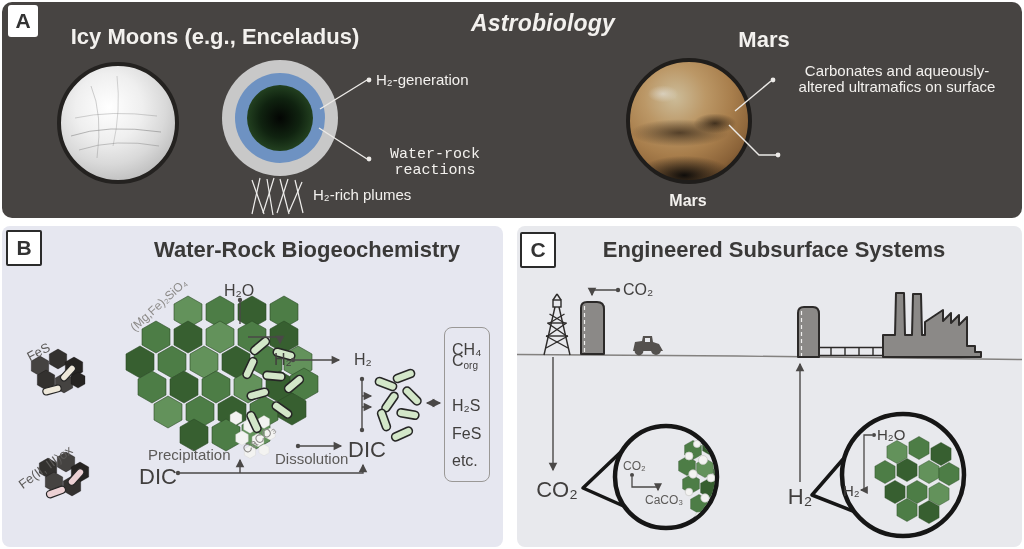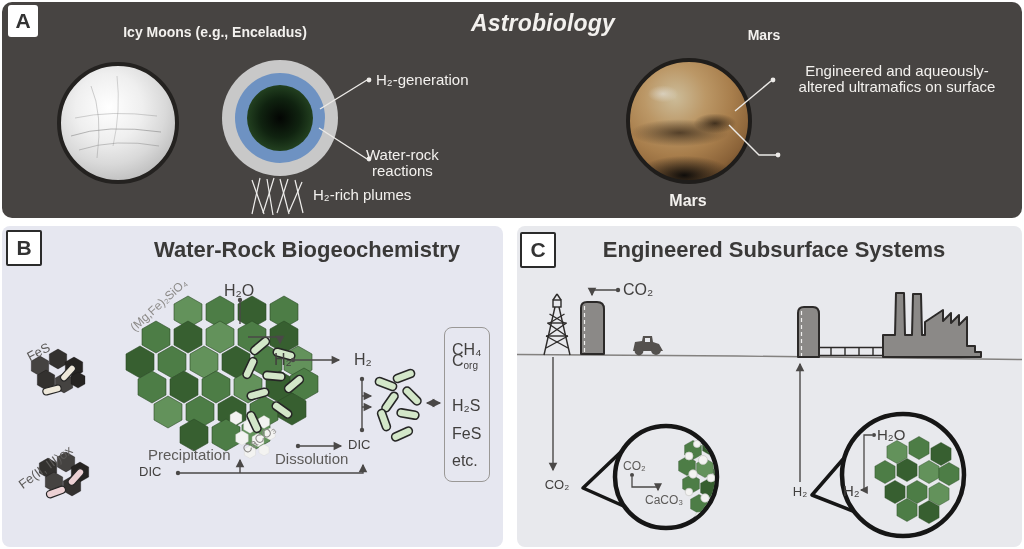--- a/index.html
+++ b/index.html
@@ -10,26 +10,26 @@
   .panel{position:absolute;border-radius:10px;}
   #panelA{left:2px;top:2px;width:1020px;height:216px;background:var(--panel-a-bg);}
   #panelB{left:2px;top:226px;width:501px;height:321px;background:var(--panel-b-bg);border-radius:8px;}
   #panelC{left:517px;top:226px;width:505px;height:321px;background:var(--panel-c-bg);border-radius:8px;}
   .badge{position:absolute;background:#fff;color:#333;font-weight:bold;
          display:flex;align-items:center;justify-content:center;font-size:21px;}
   .badgeA{left:6px;top:3px;width:30px;height:32px;border-radius:3px;}
   .badgeBC{width:32px;height:32px;border:2.5px solid #2b2b2b;border-radius:2px;}
   .tA{color:var(--panel-a-text);}
   .bigTitle{font-weight:bold;font-size:23px;letter-spacing:.2px;}
-  .subTitle{font-weight:bold;font-size:14px;}
+  .subTitle{font-weight:bold;font-size:22px;}
   .panelTitle{font-weight:bold;font-size:22px;color:#3a3938;}
   .lblA{color:var(--panel-a-text);font-size:15px;line-height:16px;}
   .lbl{color:var(--ink);font-size:16px;line-height:17px;}
   .lblSm{color:var(--label-gray);font-size:15px;}
-  .lblBig{color:var(--ink);font-size:13px;}
+  .lblBig{color:var(--ink);font-size:22px;}
   .lblRot{color:var(--faint-gray);font-size:12px;}
   .lblRock{color:var(--label-gray);font-size:13px;}
   .tac{text-align:center;}
   .planet{position:absolute;border-radius:50%;box-sizing:border-box;}
   #enceladus{left:55px;top:60px;width:122px;height:122px;border:4px solid #242220;
     background:radial-gradient(circle at 42% 36%, #ffffff 0%, #efefef 34%, #d9d9d9 58%, #bcbcbc 80%, #929292 100%);}
   #marsImg{left:624px;top:56px;width:126px;height:126px;border:4px solid #1f1d1b;
     background:
       radial-gradient(ellipse 55% 22% at 46% 96%, rgba(8,8,8,.95), rgba(8,8,8,0) 75%),
       radial-gradient(ellipse 58% 16% at 42% 60%, rgba(45,32,20,.72), rgba(45,32,20,0) 72%),
@@ -116,27 +116,27 @@
         <polyline class="ldr" points="317,126 365,157"></polyline>
           <circle class="ldrDot" cx="367" cy="157" r="2.4"></circle>
         <polyline class="ldr" points="733,109 769,79"></polyline>
           <circle class="ldrDot" cx="771" cy="78" r="2.4"></circle>
         <polyline class="ldr" points="727,123 757,153 774,153"></polyline>
           <circle class="ldrDot" cx="776" cy="153" r="2.4"></circle>
       </g>
     </svg>
 
     <div class="abs lblA" style="left:374px;top:70px;">H₂-generation</div>
-    <div class="abs lblA tac" style="left:364px;top:145px;">
+    <div class="abs lblA tac" style="left:388px;top:145px;font-family:Liberation Mono, monospace;">
       <div>Water-rock</div>
       <div>reactions</div>
     </div>
     <div class="abs lblA" style="left:311px;top:185px;">H₂-rich plumes</div>
     <div class="abs lblA tac ctr" style="left:895px;top:61px;">
-      <div>Engineered and aqueously-</div>
+      <div>Carbonates and aqueously-</div>
       <div>altered ultramafics on surface</div>
     </div>
   </div>
 
   <div id="panelB" class="panel">
     <div class="badge badgeBC" style="left:4px;top:4px;position:absolute;">B</div>
     <div class="abs ctr panelTitle" style="left:261px;top:11px;margin-left:44px;">Water-Rock Biogeochemistry</div>
 
     <svg width="501" height="321" viewBox="0 0 501 321">
       <defs>

